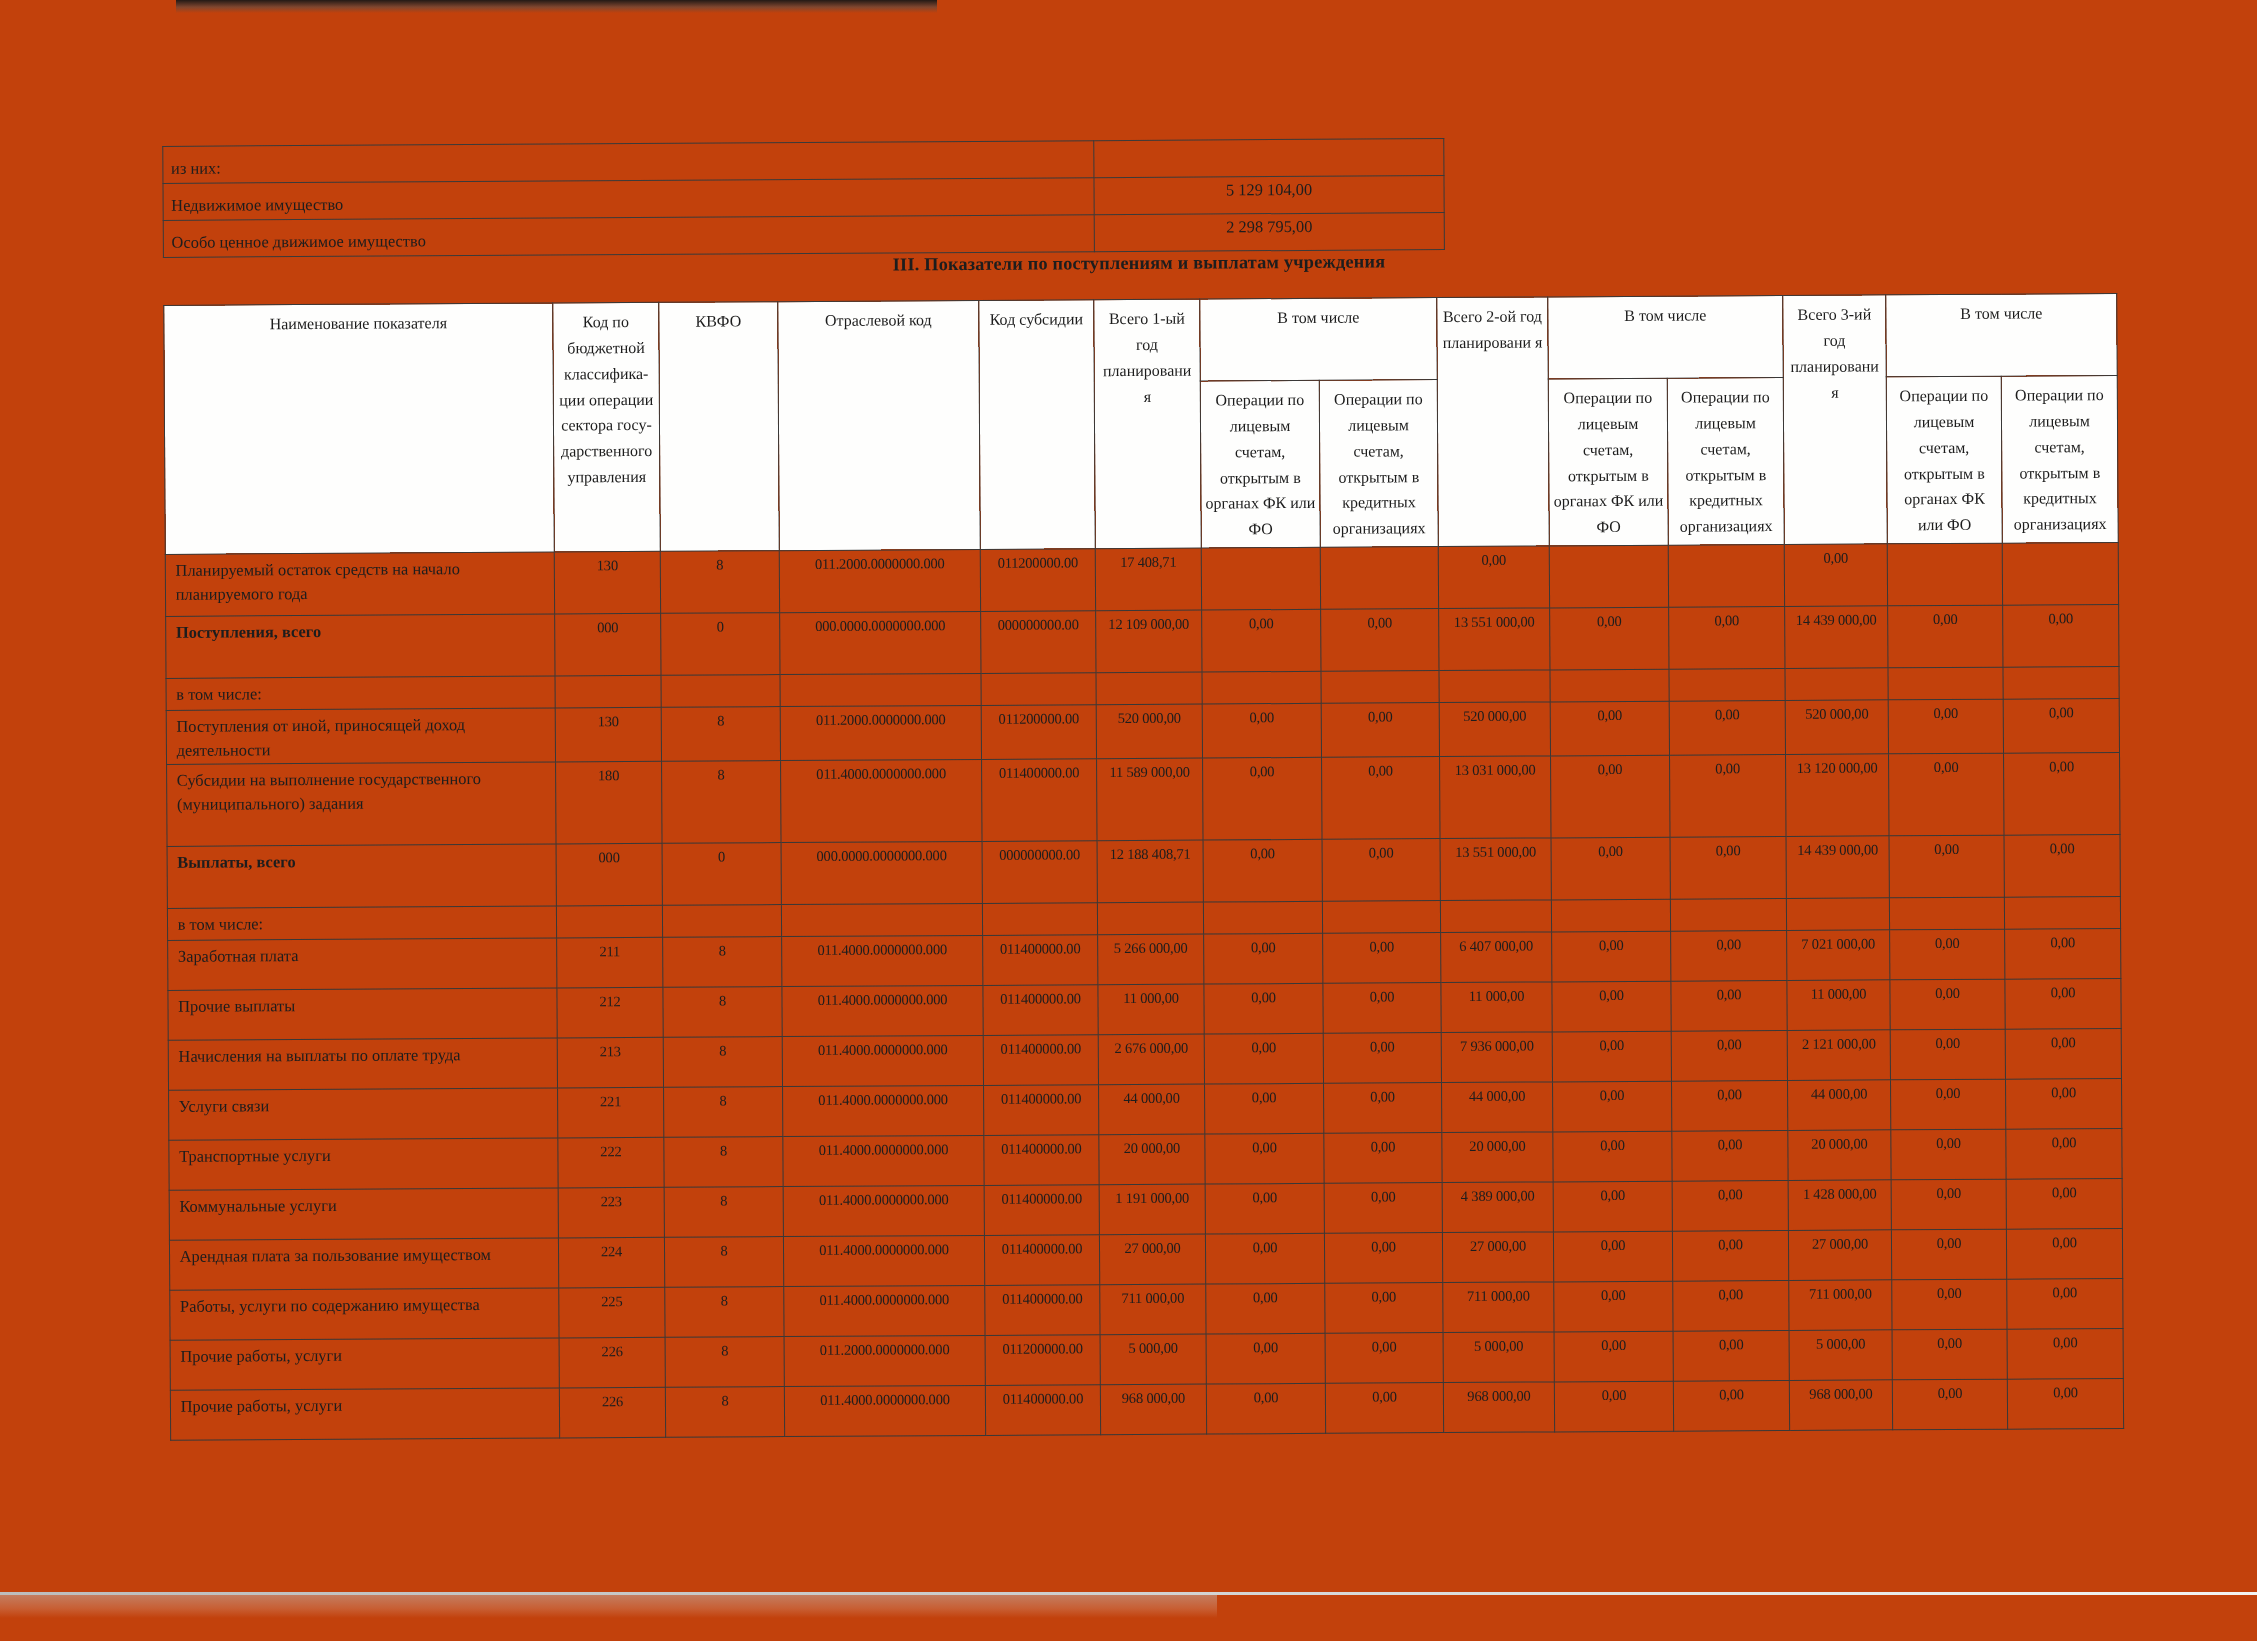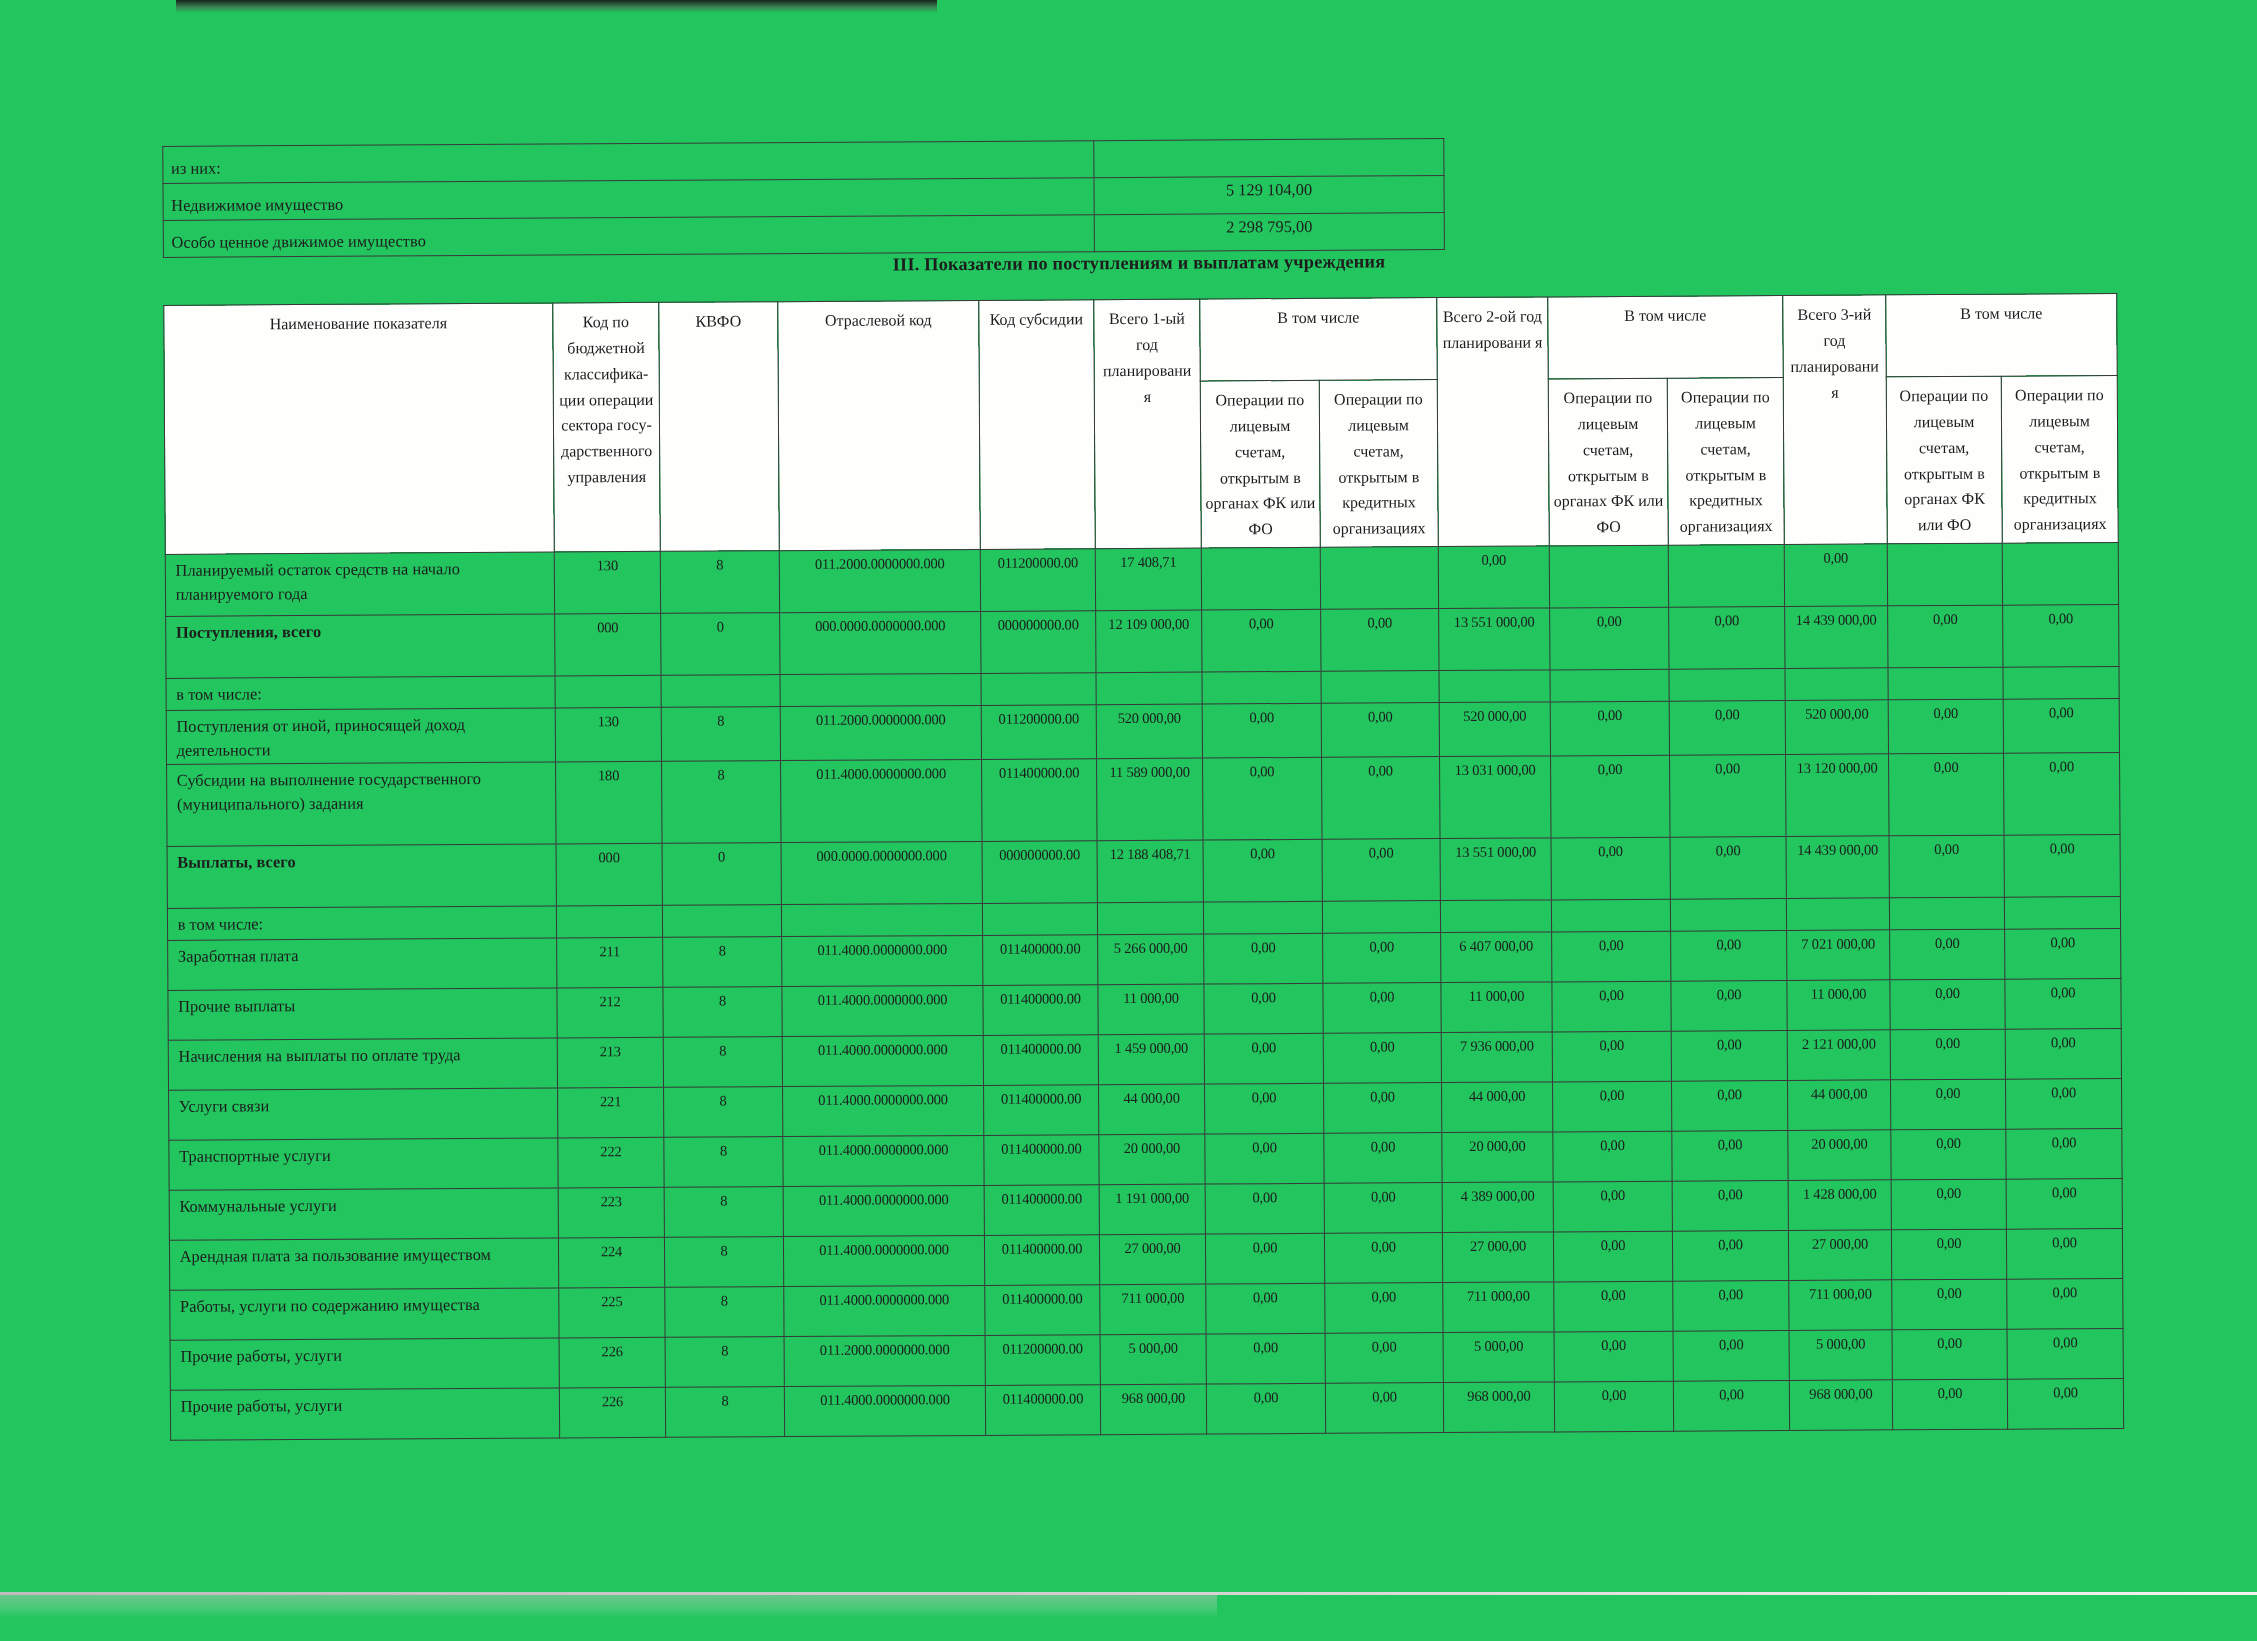--- a/index.html
+++ b/index.html
@@ -1,18 +1,18 @@
 <!DOCTYPE html>
 <html lang="ru"><head>
 <meta charset="utf-8">
 <style>
   html,body { margin:0; padding:0; background:#e9e9e9; }
   .page {
     position:relative; width:2257px; height:1641px;
-    background:#22c55e; overflow:hidden;
+    background:#c2410c; overflow:hidden;
     font-family:"Liberation Serif","DejaVu Serif",serif;
     color:#1d1d1d;
   }
   .scan { position:absolute; left:0; top:0; width:2257px; height:1641px;
           transform:rotate(-0.35deg); transform-origin:50% 46%; }
 
   
   .artifact-top {
     position:absolute; left:176px; top:0; width:761px; height:12.6px;
     background:linear-gradient(180deg, rgba(22,22,22,0.92) 0%, rgba(75,75,75,0.55) 55%, rgba(160,160,160,0) 100%);
@@ -285,21 +285,21 @@
             <td class="c-num">11 000,00</td>
             <td class="c-num">0,00</td>
             <td class="c-num">0,00</td>
           </tr>
           <tr class="row-normal">
             <td class="c-name">Начисления на выплаты по оплате труда</td>
             <td class="c-num">213</td>
             <td class="c-num">8</td>
             <td class="c-num">011.4000.0000000.000</td>
             <td class="c-num">011400000.00</td>
-            <td class="c-num">1 459 000,00</td>
+            <td class="c-num">2 676 000,00</td>
             <td class="c-num">0,00</td>
             <td class="c-num">0,00</td>
             <td class="c-num">7 936 000,00</td>
             <td class="c-num">0,00</td>
             <td class="c-num">0,00</td>
             <td class="c-num">2 121 000,00</td>
             <td class="c-num">0,00</td>
             <td class="c-num">0,00</td>
           </tr>
           <tr class="row-normal">

